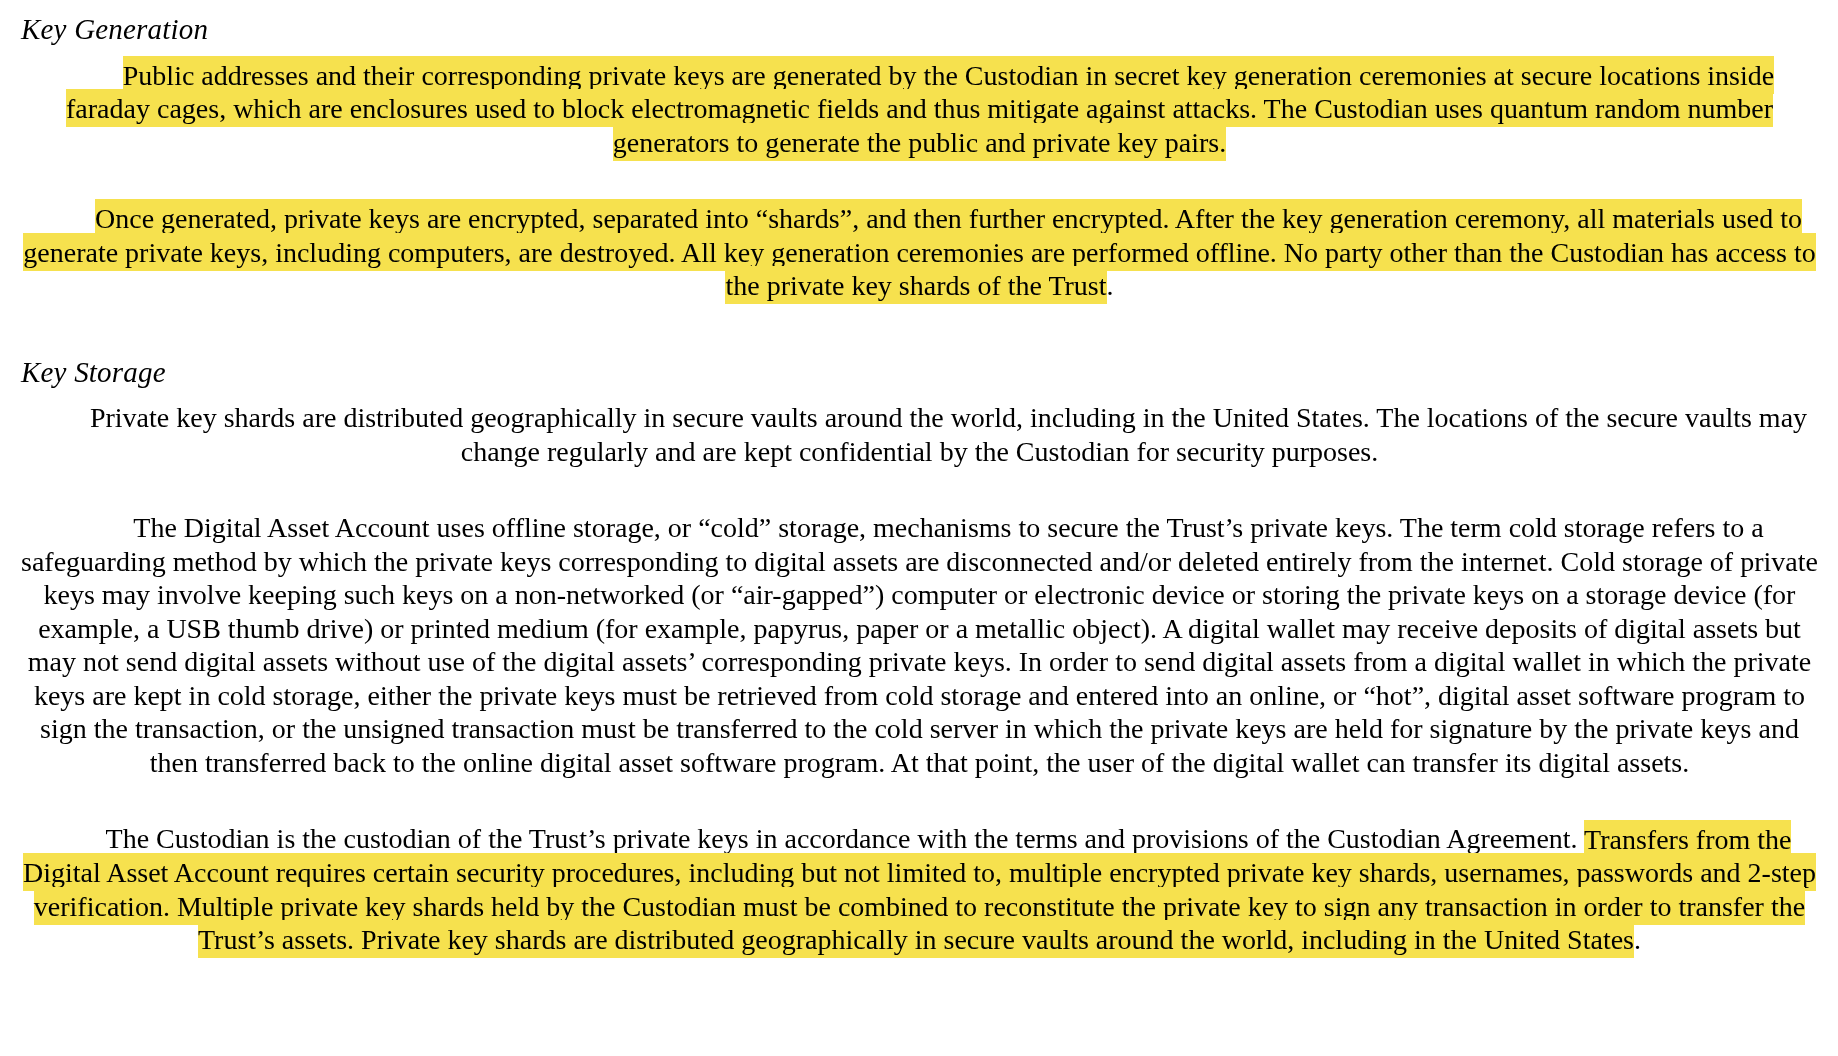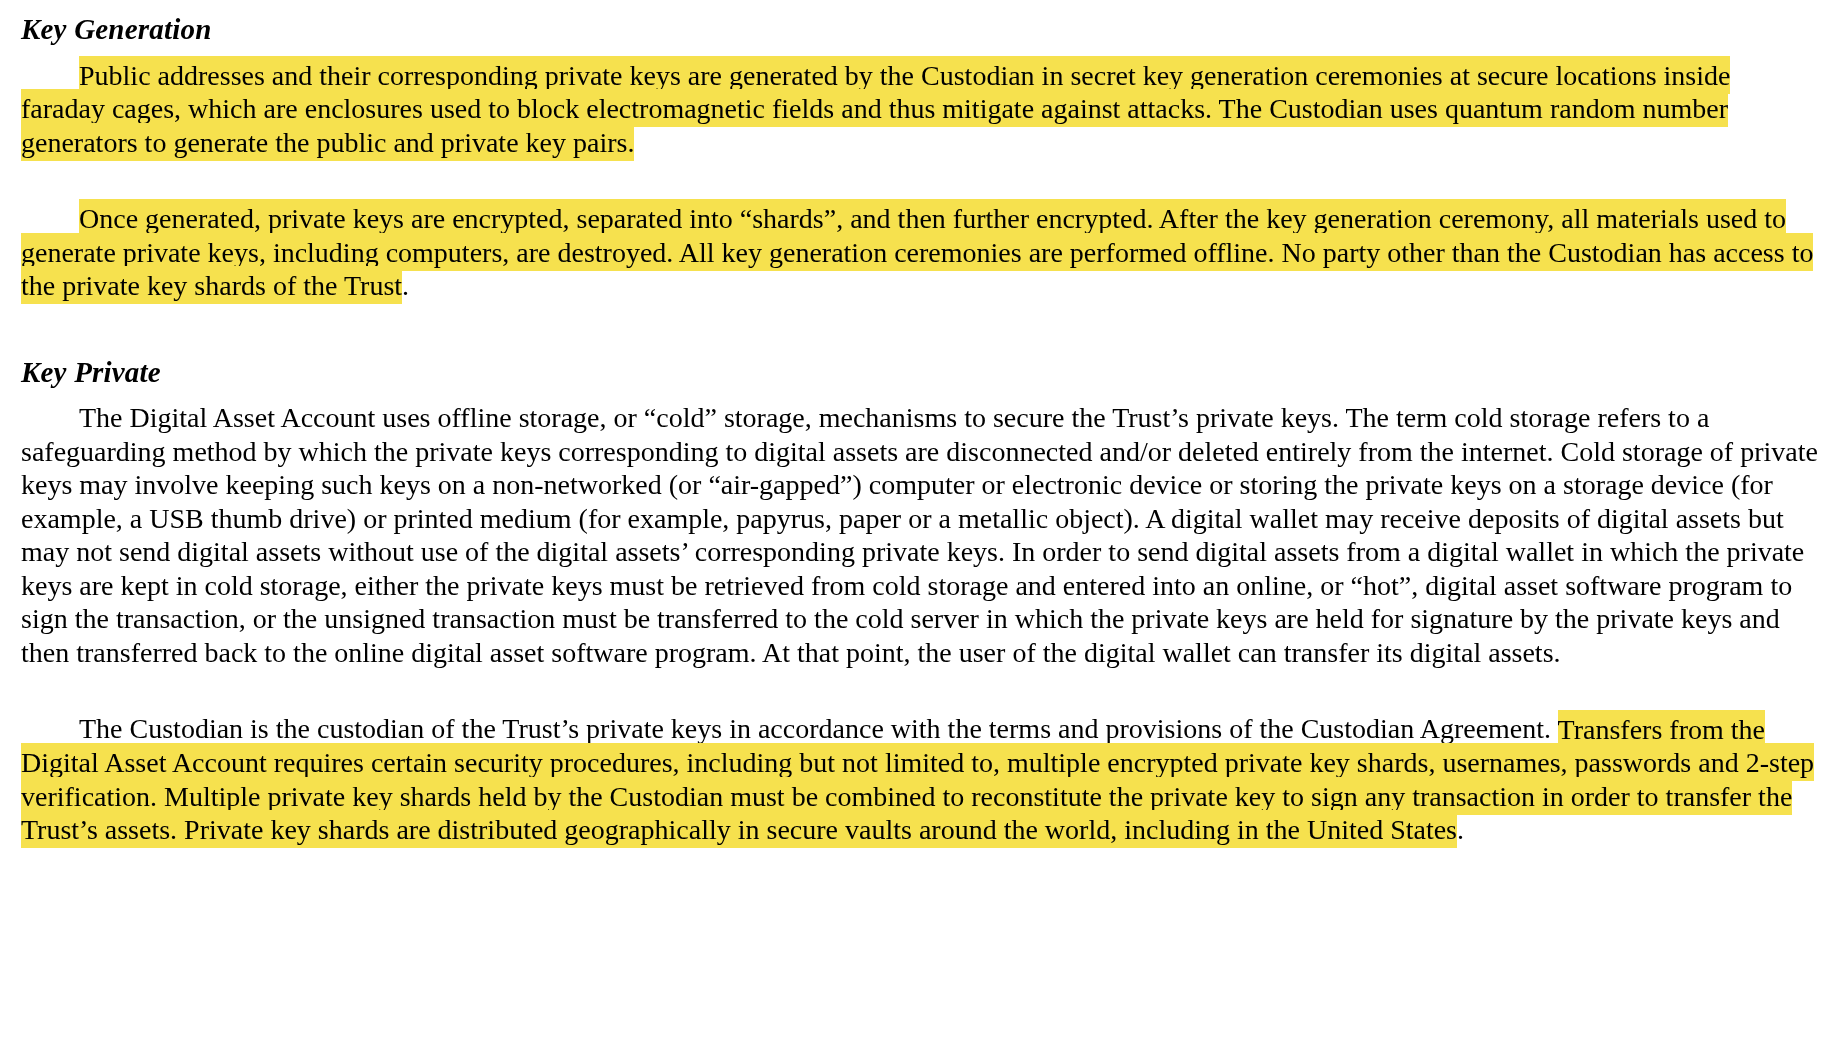--- a/index.html
+++ b/index.html
@@ -16,34 +16,34 @@
   }
   .page {
     box-sizing: border-box;
     width: 1838px;
     height: 1056px;
     padding: 12px 20px 0 21px;
   }
   h2.doc-heading {
     font-size: 29px;
     line-height: 34px;
-    font-weight: bold;
+    font-weight: normal;
     font-style: italic;
     margin: 0 0 12px 0;
     letter-spacing: 0.2px;
   }
   h2.doc-heading.spaced {
     margin-top: 53px;
   }
   p.doc-para {
     font-size: 28px;
     line-height: 33.5px;
     margin: 0 0 43px 0;
     text-indent: 58px;
-    text-align: left;
+    text-align: center;
   }
   p.doc-para:last-child {
     margin-bottom: 16px;
   }
   .hl {
     background: #f6e14e;
     padding: 3.5px 0;
     box-decoration-break: clone;
     -webkit-box-decoration-break: clone;
   }
@@ -52,21 +52,22 @@
 <body>
 
 <main class="page">
 
   <h2 class="doc-heading">Key Generation</h2>
 
   <p class="doc-para"><span class="hl">Public addresses and their corresponding private keys are generated by the Custodian in secret key generation ceremonies at secure locations inside faraday cages, which are enclosures used to block electromagnetic fields and thus mitigate against attacks. The Custodian uses quantum random number generators to generate the public and private key pairs.</span></p>
 
   <p class="doc-para"><span class="hl">Once generated, private keys are encrypted, separated into “shards”, and then further encrypted. After the key generation ceremony, all materials used to generate private keys, including computers, are destroyed. All key generation ceremonies are performed offline. No party other than the Custodian has access to the private key shards of the Trust</span><span>.</span></p>
 
-  <h2 class="doc-heading spaced">Key Private</h2>
+  <h2 class="doc-heading spaced">Key Storage</h2>
 
+  <p class="doc-para"><span>Private key shards are distributed geographically in secure vaults around the world, including in the United States. The locations of the secure vaults may change regularly and are kept confidential by the Custodian for security purposes.</span></p>
 
   <p class="doc-para"><span>The Digital Asset Account uses offline storage, or “cold” storage, mechanisms to secure the Trust’s private keys. The term cold storage refers to a safeguarding method by which the private keys corresponding to digital assets are disconnected and/or deleted entirely from the internet. Cold storage of private keys may involve keeping such keys on a non-networked (or “air-gapped”) computer or electronic device or storing the private keys on a storage device (for example, a USB thumb drive) or printed medium (for example, papyrus, paper or a metallic object). A digital wallet may receive deposits of digital assets but may not send digital assets without use of the digital assets’ corresponding private keys. In order to send digital assets from a digital wallet in which the private keys are kept in cold storage, either the private keys must be retrieved from cold storage and entered into an online, or “hot”, digital asset software program to sign the transaction, or the unsigned transaction must be transferred to the cold server in which the private keys are held for signature by the private keys and then transferred back to the online digital asset software program. At that point, the user of the digital wallet can transfer its digital assets.</span></p>
 
 
   <p class="doc-para"><span>The Custodian is the custodian of the Trust’s private keys in accordance with the terms and provisions of the Custodian Agreement. </span><span class="hl">Transfers from the Digital Asset Account requires certain security procedures, including but not limited to, multiple encrypted private key shards, usernames, passwords and 2-step verification. Multiple private key shards held by the Custodian must be combined to reconstitute the private key to sign any transaction in order to transfer the Trust’s assets. Private key shards are distributed geographically in secure vaults around the world, including in the United States</span><span>.</span></p>
 
 </main>
 
 </body></html>

